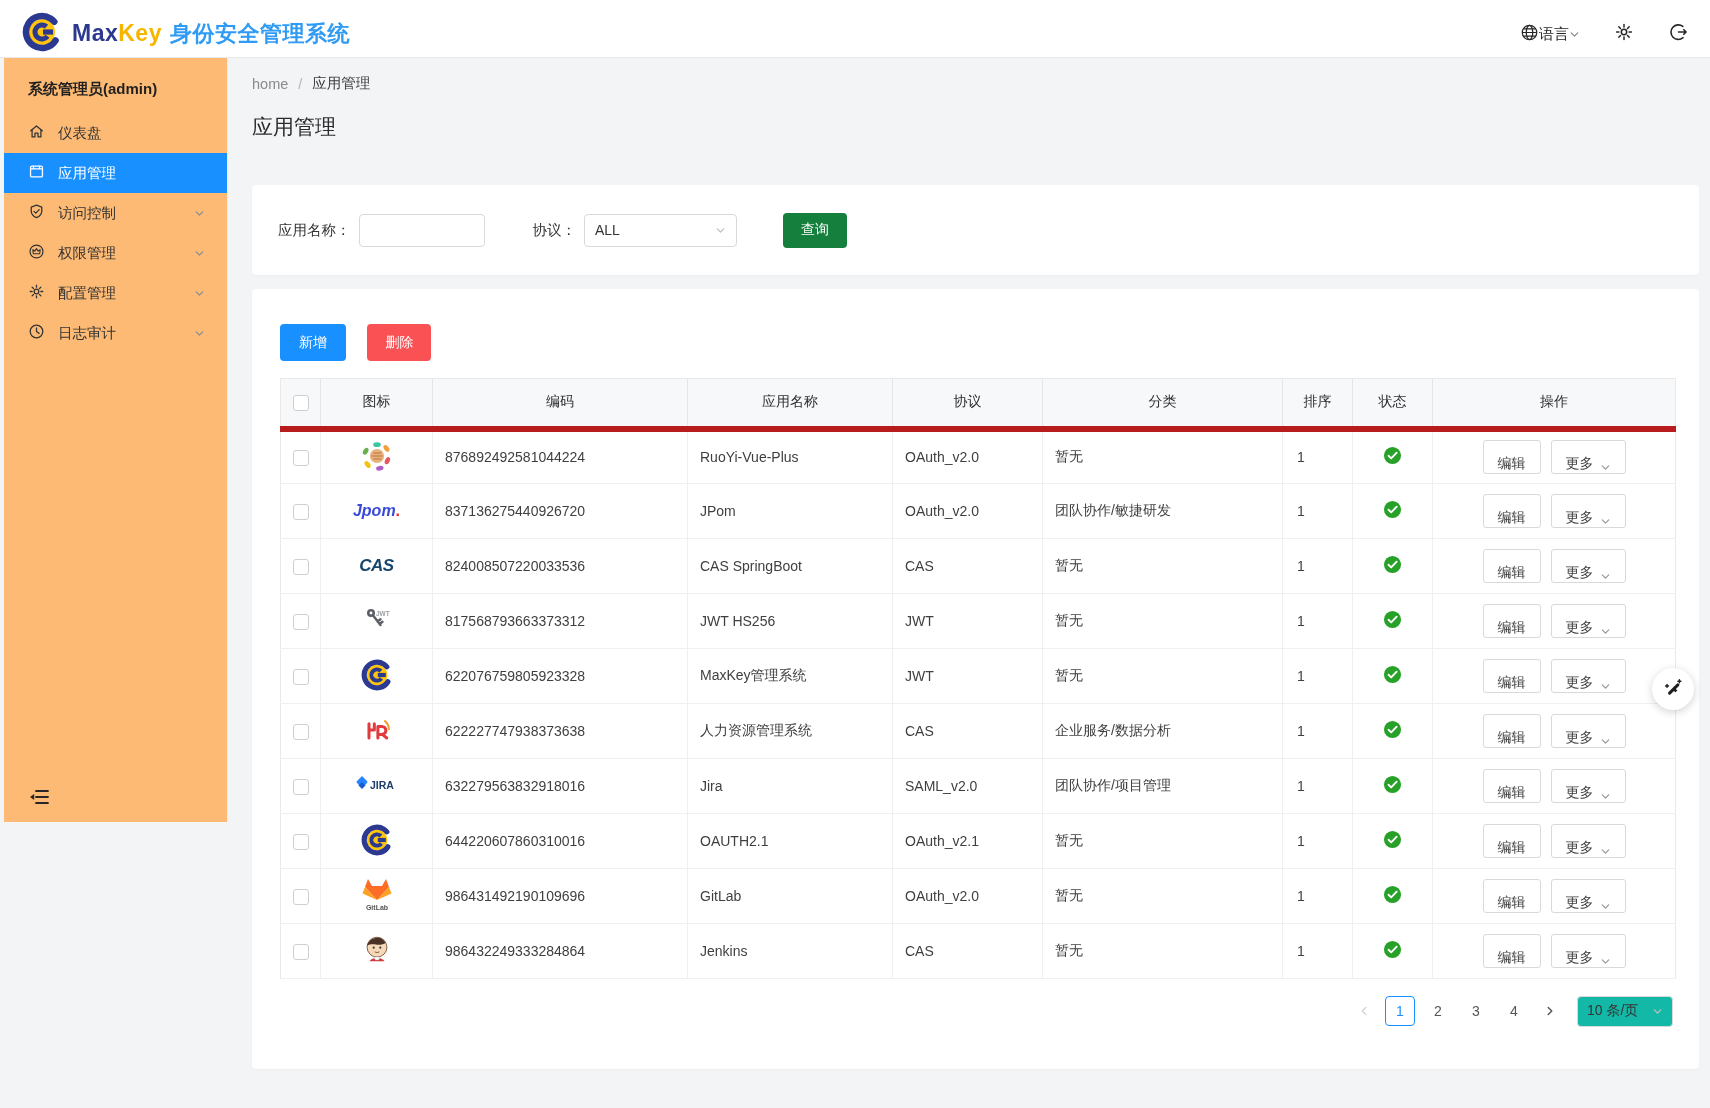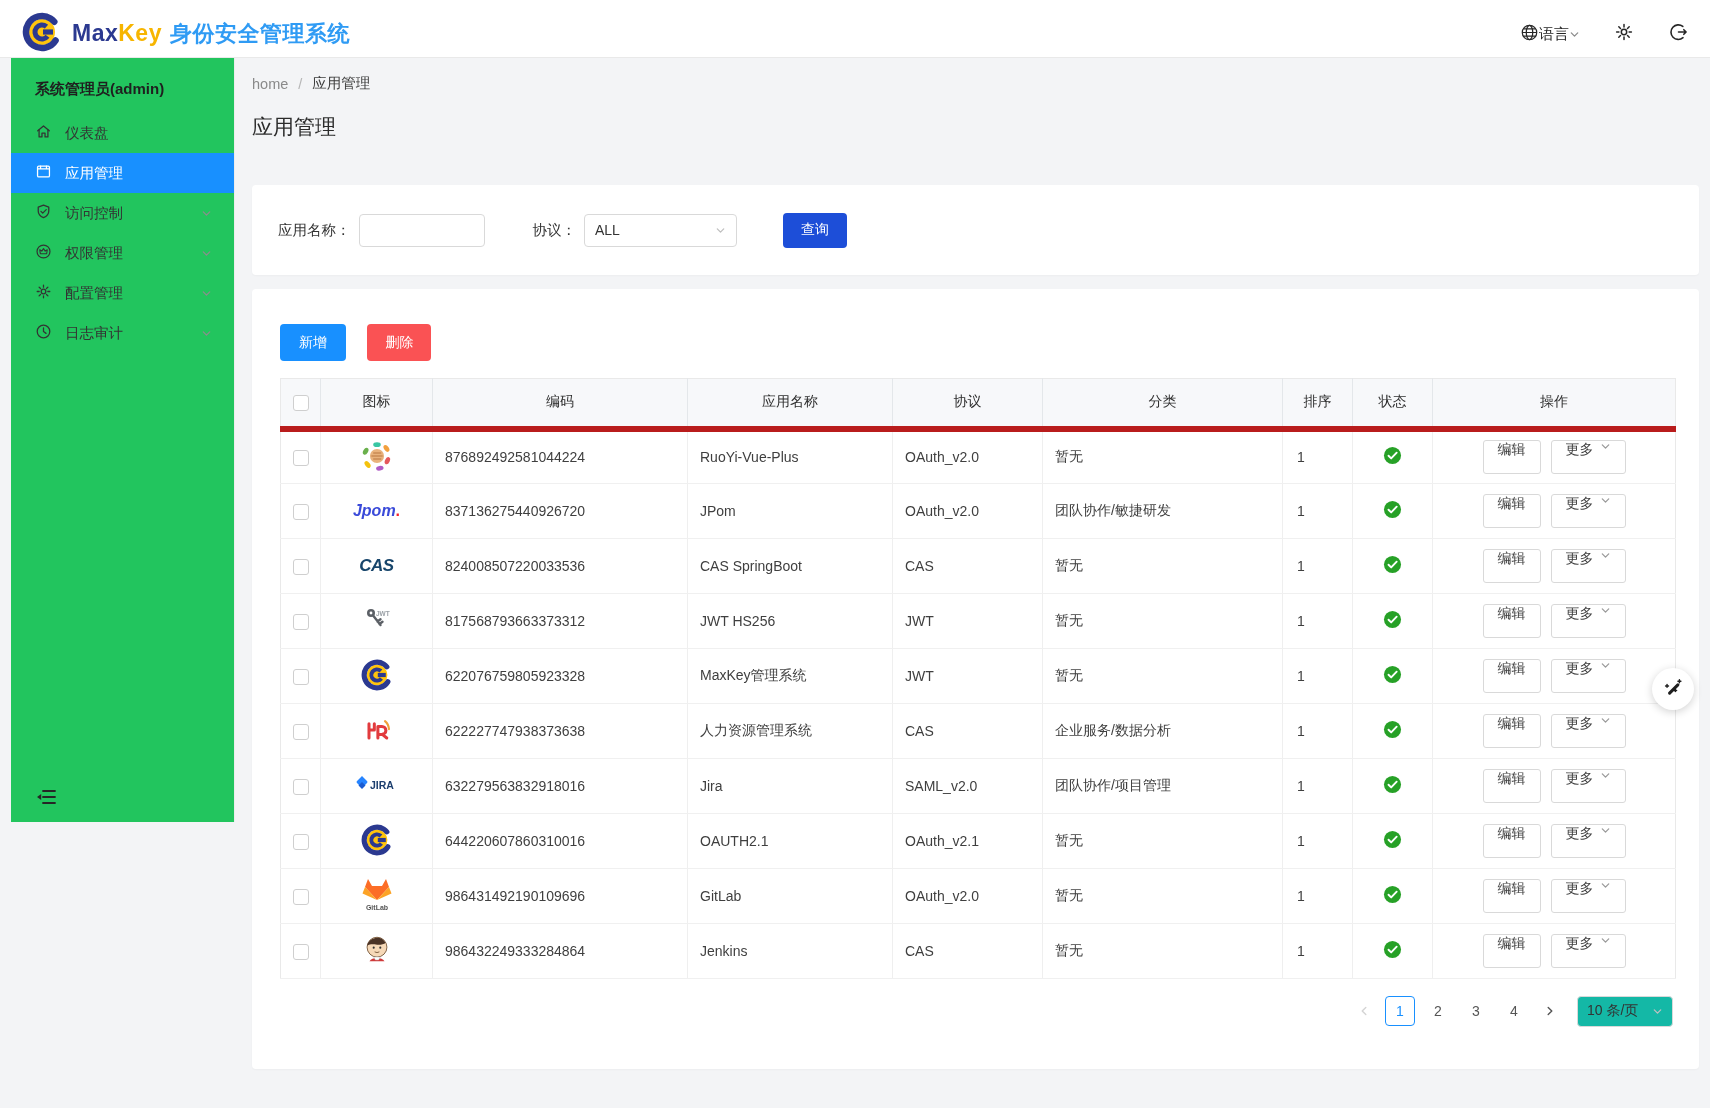--- a/index.html
+++ b/index.html
@@ -12,21 +12,21 @@
   .brand { display:flex; align-items:center; gap:10px; }
   .brand-text { font-size:23px; font-weight:bold; letter-spacing:.5px; }
   .brand-max { color:#2b3990; } .brand-key { color:#f7b500; }
   .brand-sub { font-size:22px; font-weight:bold; color:#2f9bf4; margin-left:8px; }
   .top-right { margin-left:auto; display:flex; align-items:center; gap:34px; }
   .lang-btn { display:flex; align-items:center; font-size:15px; color:#262626; cursor:pointer; }
   .top-icon-btn { display:flex; align-items:center; cursor:pointer; }
   .chev { width:11px; height:11px; color:#8c8c8c; }
 
   
-  .sidebar { position:absolute; left:11px; top:58px; width:224px; height:764px; background:#22c55e;
+  .sidebar { position:absolute; left:4px; top:58px; width:224px; height:764px; background:#fdba74;
     border-right:1px solid #ececec; z-index:4; }
   .side-user { padding:22px 24px 14px 24px; font-size:15px; font-weight:bold; color:#1f1f1f; }
   .menu { list-style:none; }
   .menu-item { height:40px; display:flex; align-items:center; padding:0 22px 0 24px;
     font-size:14.5px; color:#333; cursor:pointer; }
   .menu-item .mi { width:17px; height:17px; margin-right:13px; flex:none; }
   .menu-item .chev { margin-left:auto; }
   .menu-item.active { background:#1890ff; color:#fff; }
   .collapse-btn { position:absolute; left:24px; bottom:12px; cursor:pointer; }
 
@@ -42,21 +42,21 @@
   .filter-card { margin-top:44px; height:90px; display:flex; align-items:center; padding:0 26px; }
   .f-label { font-size:14.5px; color:#333; }
   .f-input { width:126px; height:33px; border:1px solid #d9d9d9; border-radius:4px; margin-left:8px;
     padding:0 8px; font-size:14px; outline:none; background:#fff; }
   .f-select { width:153px; height:33px; border:1px solid #d9d9d9; border-radius:4px; margin-left:8px;
     display:flex; align-items:center; padding:0 10px; font-size:14px; color:#333; cursor:pointer; background:#fff; }
   .f-select .chev { margin-left:auto; color:#bfbfbf; }
   .gap56 { width:48px; } .gap52 { width:46px; }
   .btn { border:none; border-radius:4px; font-size:14px; cursor:pointer;
     font-family:"Liberation Sans","DejaVu Sans",sans-serif; }
-  .btn-primary { background:#1d4ed8; color:#fff;text-align:center; }
+  .btn-primary { background:#15803d; color:#fff;text-align:center; }
   .search-btn { width:64px; height:35px; }
 
   .table-card { margin-top:14px; height:780px; padding:35px 26px 0 28px; position:relative; }
   .add-btn { width:66px; height:37px; background:#1890ff; color:#fff; }
   .del-btn { width:64px; height:37px; background:#fa5254; color:#fff; margin-left:17px; }
 
   table.apps { margin-top:17px; border-collapse:collapse; table-layout:fixed; width:1395px;
     border:1px solid #e9e9e9; font-size:14px; }
   .apps thead th { height:50px; background:#f7f8fa; font-weight:500; color:#2e2e2e;
     text-align:center; border-right:1px solid #e4e7ea; border-bottom:6px solid #b91c1c; }
@@ -68,21 +68,21 @@
   .td-pad { padding-left:12px; }
   .td-sort { padding-left:14px; }
   .cbx { display:inline-block; width:16px; height:16px; border:1.5px solid #cfcfcf; border-radius:3px;
     background:#fff; vertical-align:middle; cursor:pointer; }
   .app-logo { display:inline-flex; align-items:center; justify-content:center; max-width:100%; }
   .logo-jpom { font-size:16px; font-weight:800; font-style:italic; color:#3a4ad9; }
   .logo-jpom i { font-style:normal; color:#f5222d; }
   .logo-cas { font-size:17px; font-weight:800; font-style:italic; color:#17456b; letter-spacing:-.5px; }
   .act-wrap { display:flex; align-items:center; justify-content:center; gap:10px; }
   .mini-btn { background:#fff; border:1px solid #d9d9d9; border-radius:3px; height:34px; padding:0 14px;
-    font-size:14px; color:#3f3f3f; display:inline-flex; align-items:flex-start; gap:6px; cursor:pointer;
+    font-size:14px; color:#3f3f3f; display:inline-flex; align-items:flex-end; gap:6px; cursor:pointer;
     font-family:"Liberation Sans","DejaVu Sans",sans-serif; }
   .mini-btn .chev { color:#9a9a9a; }
 
   .pager { margin-top:16px; display:flex; align-items:center; justify-content:flex-end; gap:8px;
     height:32px; font-size:14px; }
   .pg-arrow { width:26px; height:32px; display:flex; align-items:center; justify-content:center; cursor:pointer; }
   .pg-prev { color:#d4d4d4; } .pg-next { color:#555; }
   .pg-item { min-width:30px; height:30px; display:flex; align-items:center; justify-content:center;
     border-radius:4px; color:#555; cursor:pointer; padding:0 4px; }
   .pg-item.active { border:1px solid #1890ff; color:#1890ff; background:#fff; }

